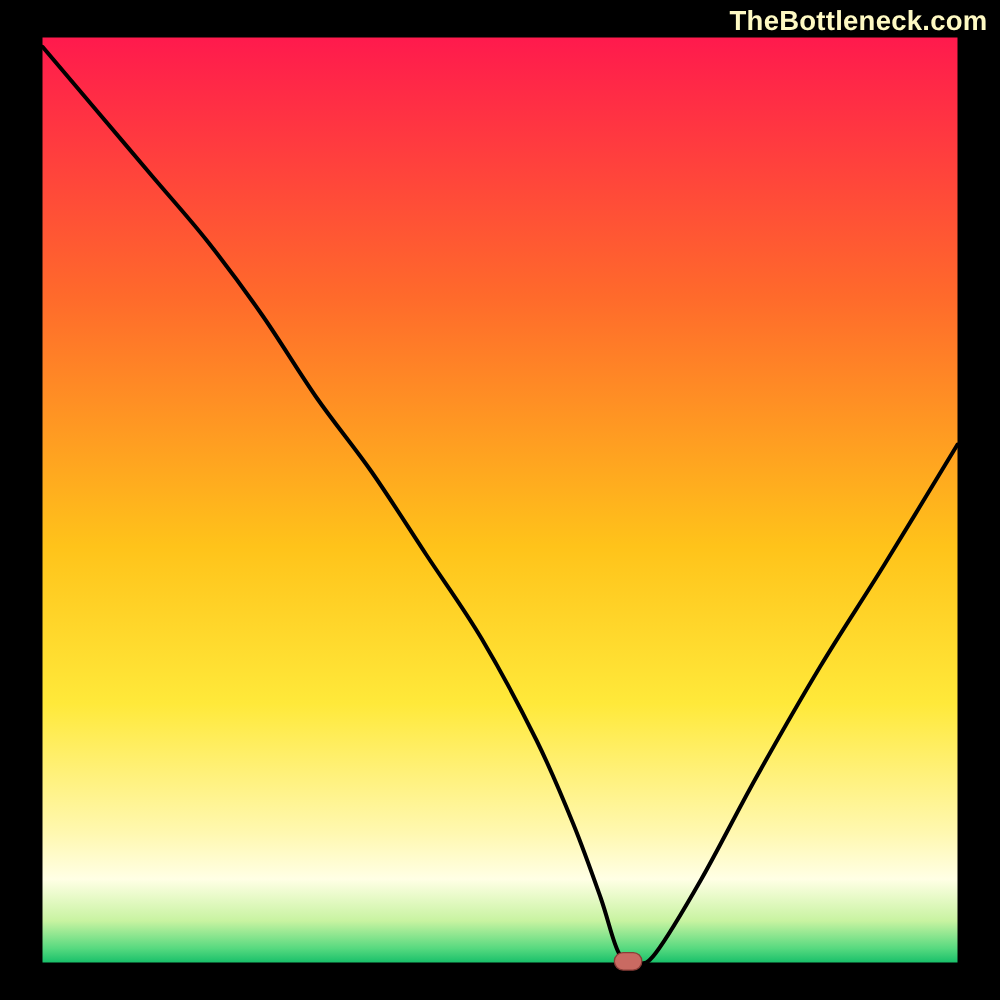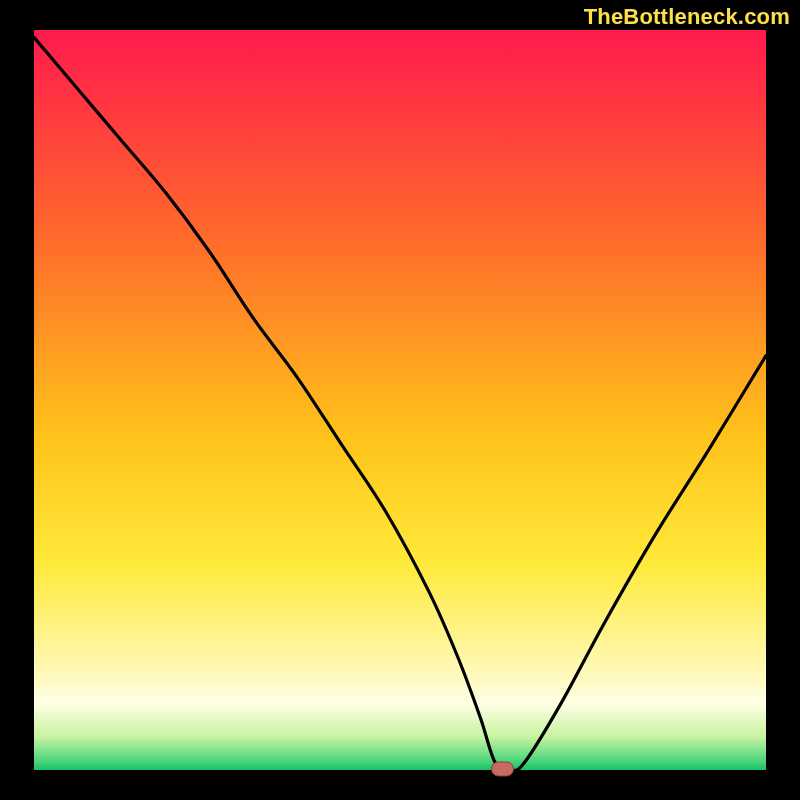--- a/index.html
+++ b/index.html
@@ -16,21 +16,21 @@
     width: 800px;
     height: 800px;
     background: #000;
   }
   .watermark {
     position: absolute;
     top: 4px;
     right: 10px;
     font-size: 22px;
     font-weight: 600;
-    color: #fde047;
+    color: #fef9c3;
     letter-spacing: 0.2px;
     z-index: 20;
     margin-left: 38px;
   }
   svg {
     position: absolute;
     top: 0;
     left: 0;
   }
 </style>

